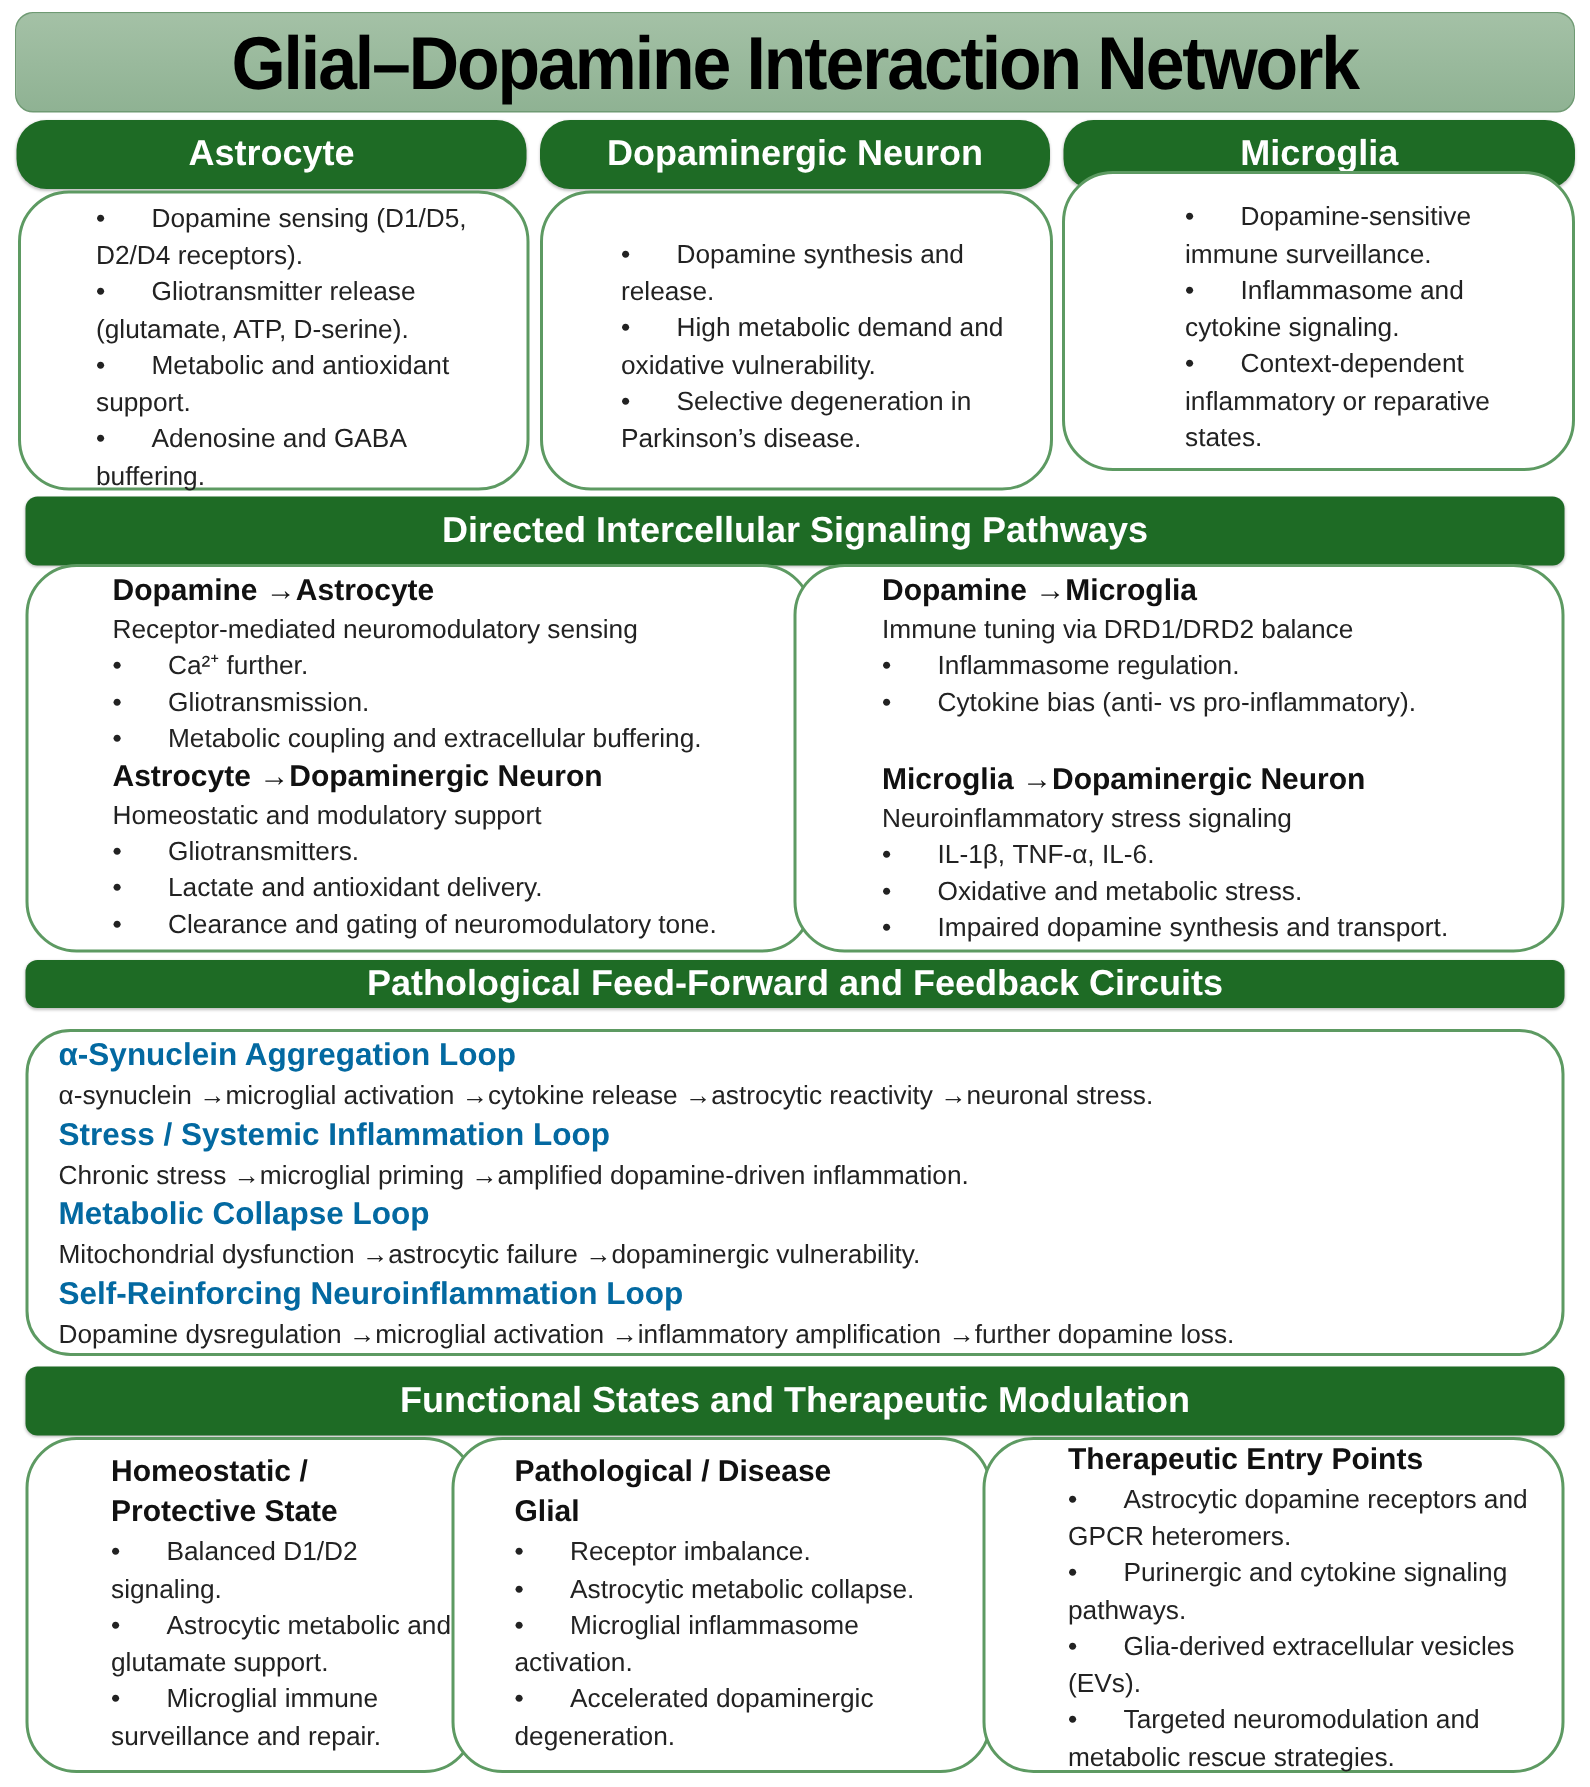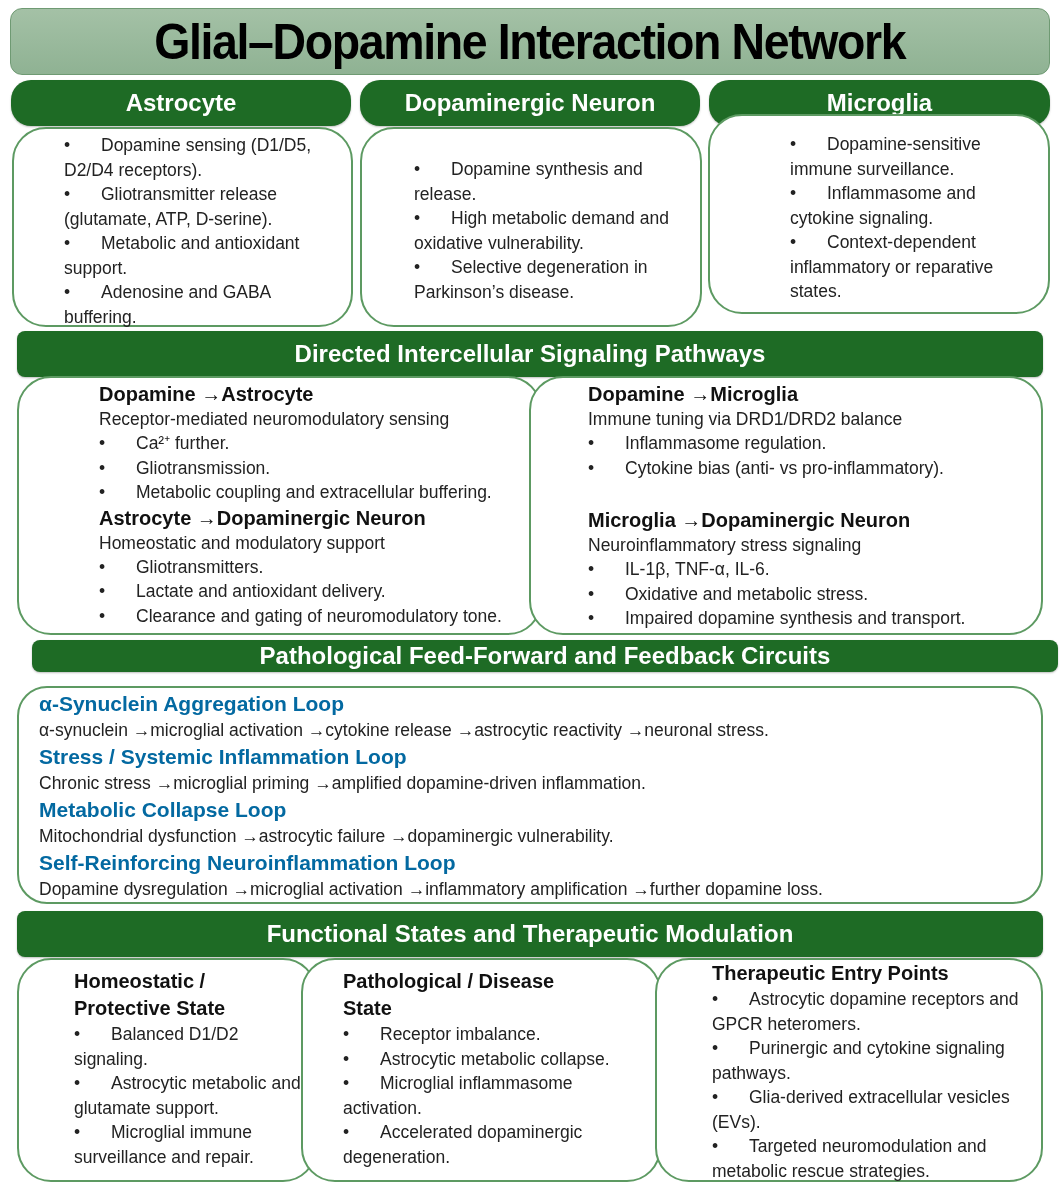--- a/index.html
+++ b/index.html
@@ -84,21 +84,21 @@
     <div class="li"><span class="bul">•</span><span>Dopamine-sensitive immune surveillance.</span></div>
     <div class="li"><span class="bul">•</span><span>Inflammasome and cytokine signaling.</span></div>
     <div class="li"><span class="bul">•</span><span>Context-dependent inflammatory or reparative states.</span></div>
   </div>
 </div>
 
 <div class="abs hdr hdr-lg" style="left:17px; top:331px; width:1026px; height:46px;">
   <span>Directed Intercellular Signaling Pathways</span>
 </div>
 
-<div class="abs box" style="left:17px; top:376px; width:525px; height:259px; padding:3px 8px 0 80px;">
+<div class="abs box" style="left:17px; top:376px; width:525px; height:259px; padding:3px 8px 0 56px;">
   <div>
     <div class="sub-title">Dopamine →Astrocyte</div>
     <div class="sub-desc">Receptor-mediated neuromodulatory sensing</div>
     <div class="pl">
         <span class="b">•</span>
         <span>Ca²⁺ further.</span>
       </div>
     <div class="pl">
         <span class="b">•</span>
         <span>Gliotransmission.</span>
@@ -151,21 +151,21 @@
         <span class="b">•</span>
         <span>Oxidative and metabolic stress.</span>
       </div>
     <div class="pl">
         <span class="b">•</span>
         <span>Impaired dopamine synthesis and transport.</span>
       </div>
   </div>
 </div>
 
-<div class="abs hdr hdr-lg" style="left:17px; top:640px; width:1026px; height:32px;margin-left:15px;">
+<div class="abs hdr hdr-lg" style="left:17px; top:640px; width:1026px; height:32px;">
   <span>Pathological Feed-Forward and Feedback Circuits</span>
 </div>
 
 <div class="abs box" style="left:17px; top:686px; width:1026px; height:218px; padding:2px 10px 0 20px; border-radius:30px;">
   <div>
     <div class="loop-title">α-Synuclein Aggregation Loop</div>
     <div class="loop-desc">α-synuclein →microglial activation →cytokine release →astrocytic reactivity →neuronal stress.</div>
   </div>
   <div>
     <div class="loop-title">Stress / Systemic Inflammation Loop</div>
@@ -186,21 +186,21 @@
 </div>
 
 <div class="abs box" style="left:17px; top:958px; width:300px; height:224px; padding:8px 12px 0 55px;">
   <div class="state-title" style="width:190px;">Homeostatic / Protective State</div>
   <div class="li"><span class="bul">•</span><span>Balanced D1/D2 signaling.</span></div>
   <div class="li"><span class="bul">•</span><span>Astrocytic metabolic and glutamate support.</span></div>
   <div class="li"><span class="bul">•</span><span>Microglial immune surveillance and repair.</span></div>
 </div>
 
 <div class="abs box" style="left:301px; top:958px; width:360px; height:224px; padding:8px 12px 0 40px;">
-  <div class="state-title" style="width:260px;">Pathological / Disease State</div>
+  <div class="state-title" style="width:260px;">Pathological / Disease Glial</div>
   <div class="li"><span class="bul">•</span><span>Receptor imbalance.</span></div>
   <div class="li"><span class="bul">•</span><span>Astrocytic metabolic collapse.</span></div>
   <div class="li"><span class="bul">•</span><span>Microglial inflammasome activation.</span></div>
   <div class="li"><span class="bul">•</span><span>Accelerated dopaminergic degeneration.</span></div>
 </div>
 
 <div class="abs box" style="left:655px; top:958px; width:388px; height:224px; padding:0 12px 0 55px;">
   <div class="state-title">Therapeutic Entry Points</div>
   <div class="li"><span class="bul">•</span><span>Astrocytic dopamine receptors and GPCR heteromers.</span></div>
   <div class="li"><span class="bul">•</span><span>Purinergic and cytokine signaling pathways.</span></div>

